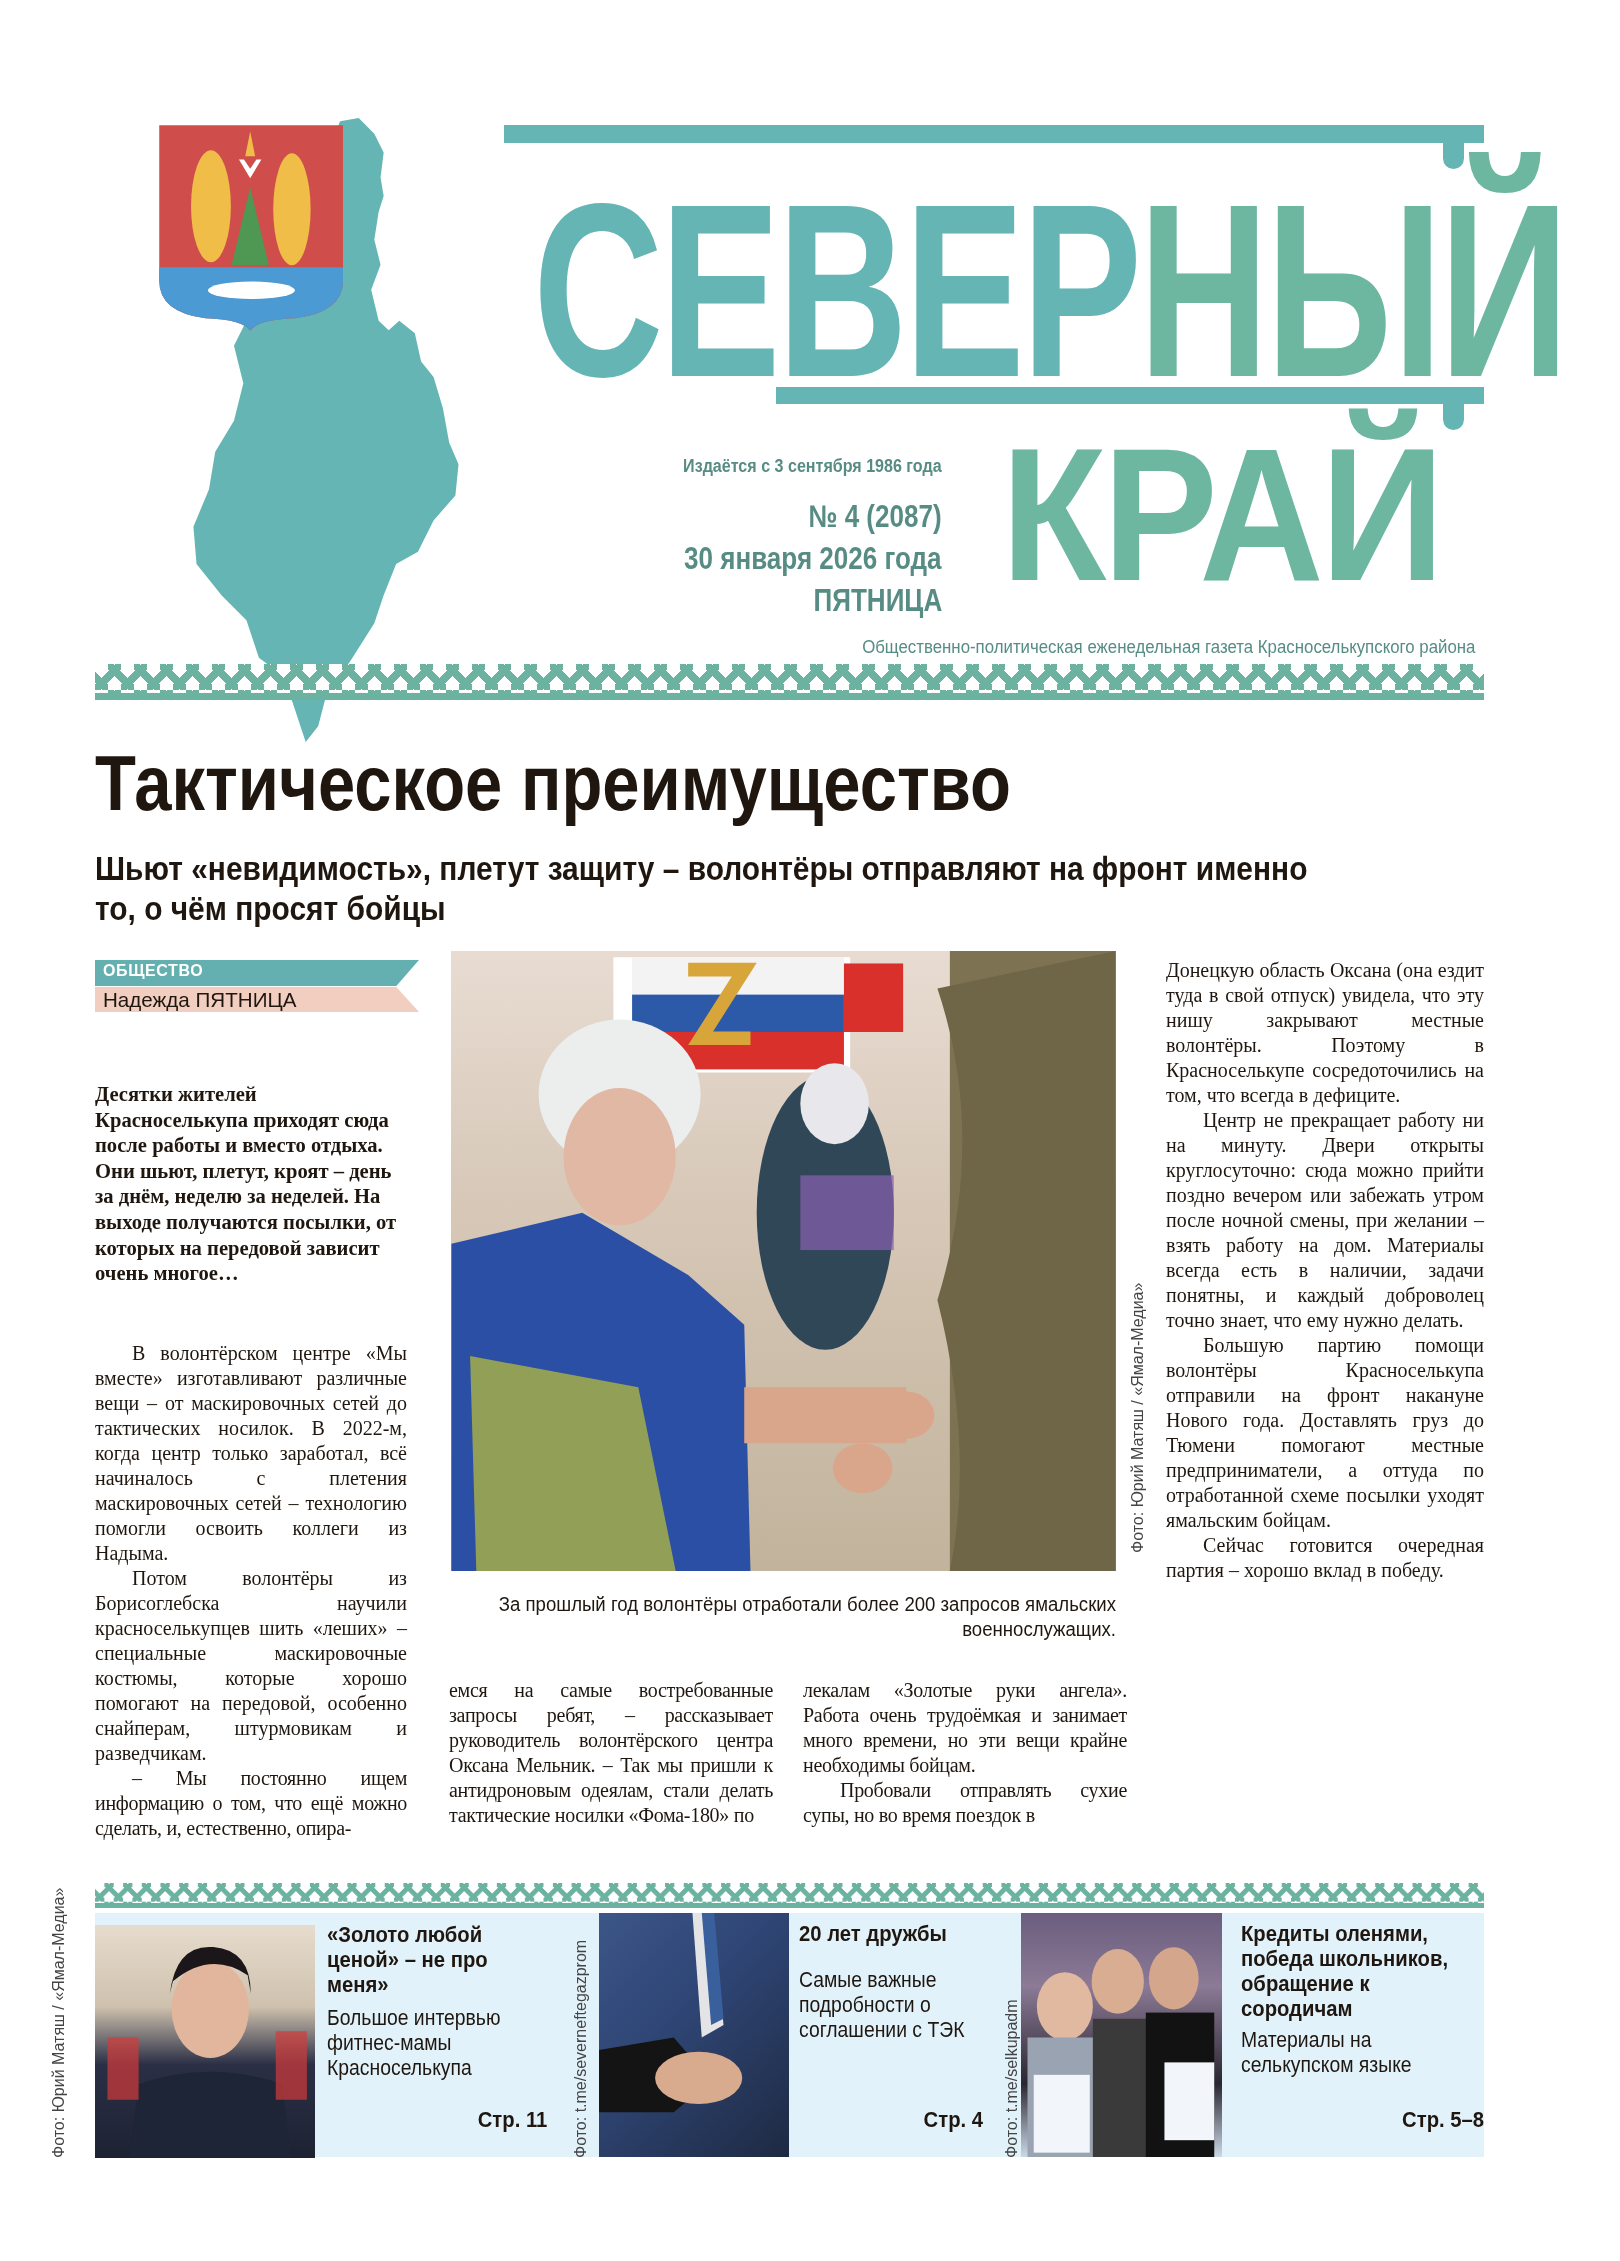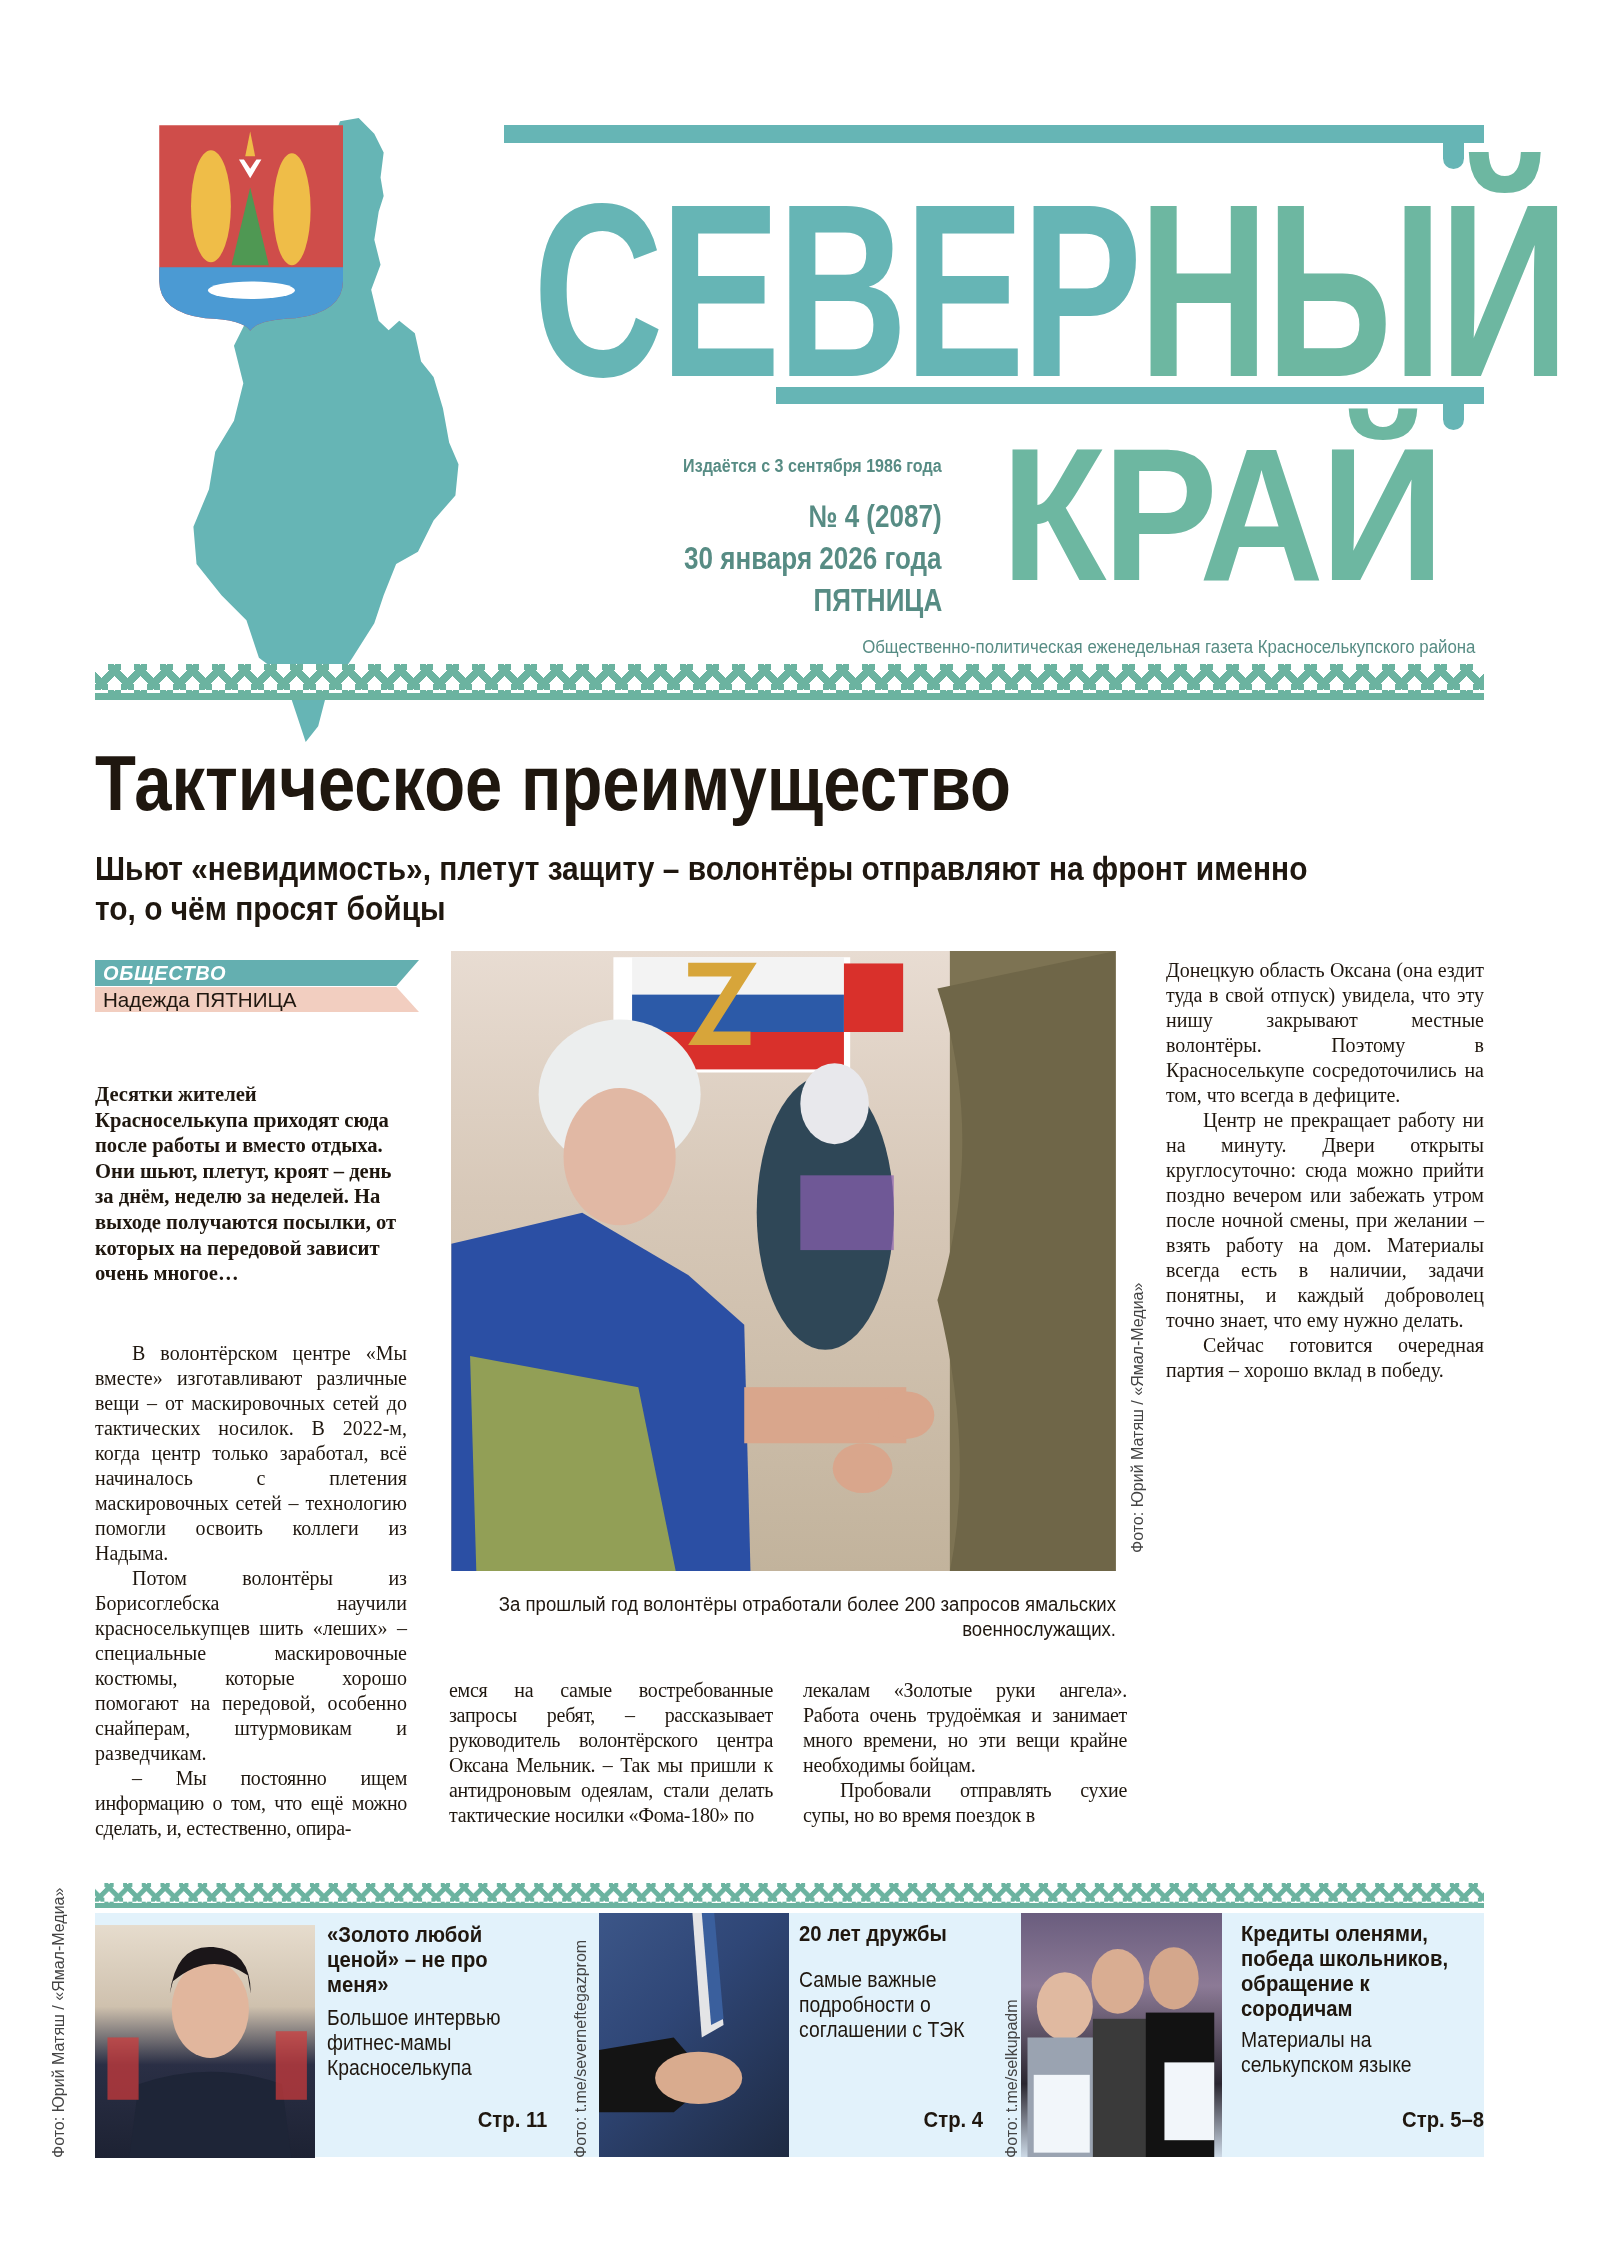--- a/index.html
+++ b/index.html
@@ -55,21 +55,21 @@
     transform: scaleX(0.87); transform-origin: left top;
   }
   .subhead {
     left: 95px; top: 848px; width: 1422px; font-family: "Liberation Sans", sans-serif; font-weight: 700;
     font-size: 34px; line-height: 40px; color: #1f170f;
     transform: scaleX(0.88); transform-origin: left top;
   }
 
   
   .rubric { left: 95px; top: 960px; width: 324px; height: 26px; background: #64afb0; clip-path: polygon(0 0, 100% 0, 93% 100%, 0 100%); }
-  .rubric-label { left: 103px; top: 962px; font-family: "Liberation Sans", sans-serif; font-weight: 700; font-size: 20px; color: #ffffff; letter-spacing: 0.6px; font-style: italic; }
+  .rubric-label { left: 103px; top: 962px; font-family: "Liberation Sans", sans-serif; font-weight: 700; font-size: 16px; color: #ffffff; letter-spacing: 0.6px; }
   .byline-bg { left: 95px; top: 987px; width: 324px; height: 25px; background: #f2cec0; clip-path: polygon(0 0, 93% 0, 100% 100%, 0 100%); }
   .byline { left: 103px; top: 988px; font-family: "Liberation Sans", sans-serif; font-size: 20.6px; color: #1f170f; }
 
   
   .col { position: absolute; font-size: 20px; line-height: 25px; text-align: justify; color: #1f170f; }
   .col p { text-indent: 37px; font-family: Liberation Serif, serif; }
   .col p.noindent { text-indent: 0; }
 
   .lead { left: 95px; top: 1082px; width: 312px; font-weight: 700; font-size: 20.6px; line-height: 25.6px; text-align: left; }
 
@@ -201,20 +201,21 @@
 </div>
 
 <div class="col col-3 condensed">
   <p class="noindent">лекалам «Золотые руки ангела». Работа очень трудоёмкая и занимает много времени, но эти вещи крайне необходимы бойцам.</p>
   <p>Пробовали отправлять сухие супы, но во время поездок в</p>
 </div>
 
 <div class="col col-4">
   <p class="noindent">Донецкую область Оксана (она ездит туда в свой отпуск) увидела, что эту нишу закрывают местные волонтёры. Поэтому в Красноселькупе сосредоточились на том, что всегда в дефиците.</p>
   <p>Центр не прекращает работу ни на минуту. Двери открыты круглосуточно: сюда можно прийти поздно вечером или забежать утром после ночной смены, при желании – взять работу на дом. Материалы всегда есть в наличии, задачи понятны, и каждый доброволец точно знает, что ему нужно делать.</p>
+  <p>Большую партию помощи волонтёры Красноселькупа отправили на фронт накануне Нового года. Доставлять груз до Тюмени помогают местные предприниматели, а оттуда по отработанной схеме посылки уходят ямальским бойцам.</p>
   <p>Сейчас готовится очередная партия – хорошо вклад в победу.</p>
 </div>
 
 <div class="abs ornament orn-bottom"></div>
 <div class="abs strip"></div>
 
 <div class="abs teaser-photo tp-1">
   <svg width="220" height="233" viewBox="0 0 353 373">
     <ellipse cx="185" cy="135" rx="62" ry="78" fill="#e1b69d"></ellipse>
     <path d="M120 110 Q130 30 190 35 Q250 40 250 110 L245 80 Q185 40 125 90 Z" fill="#1b1619"></path>

